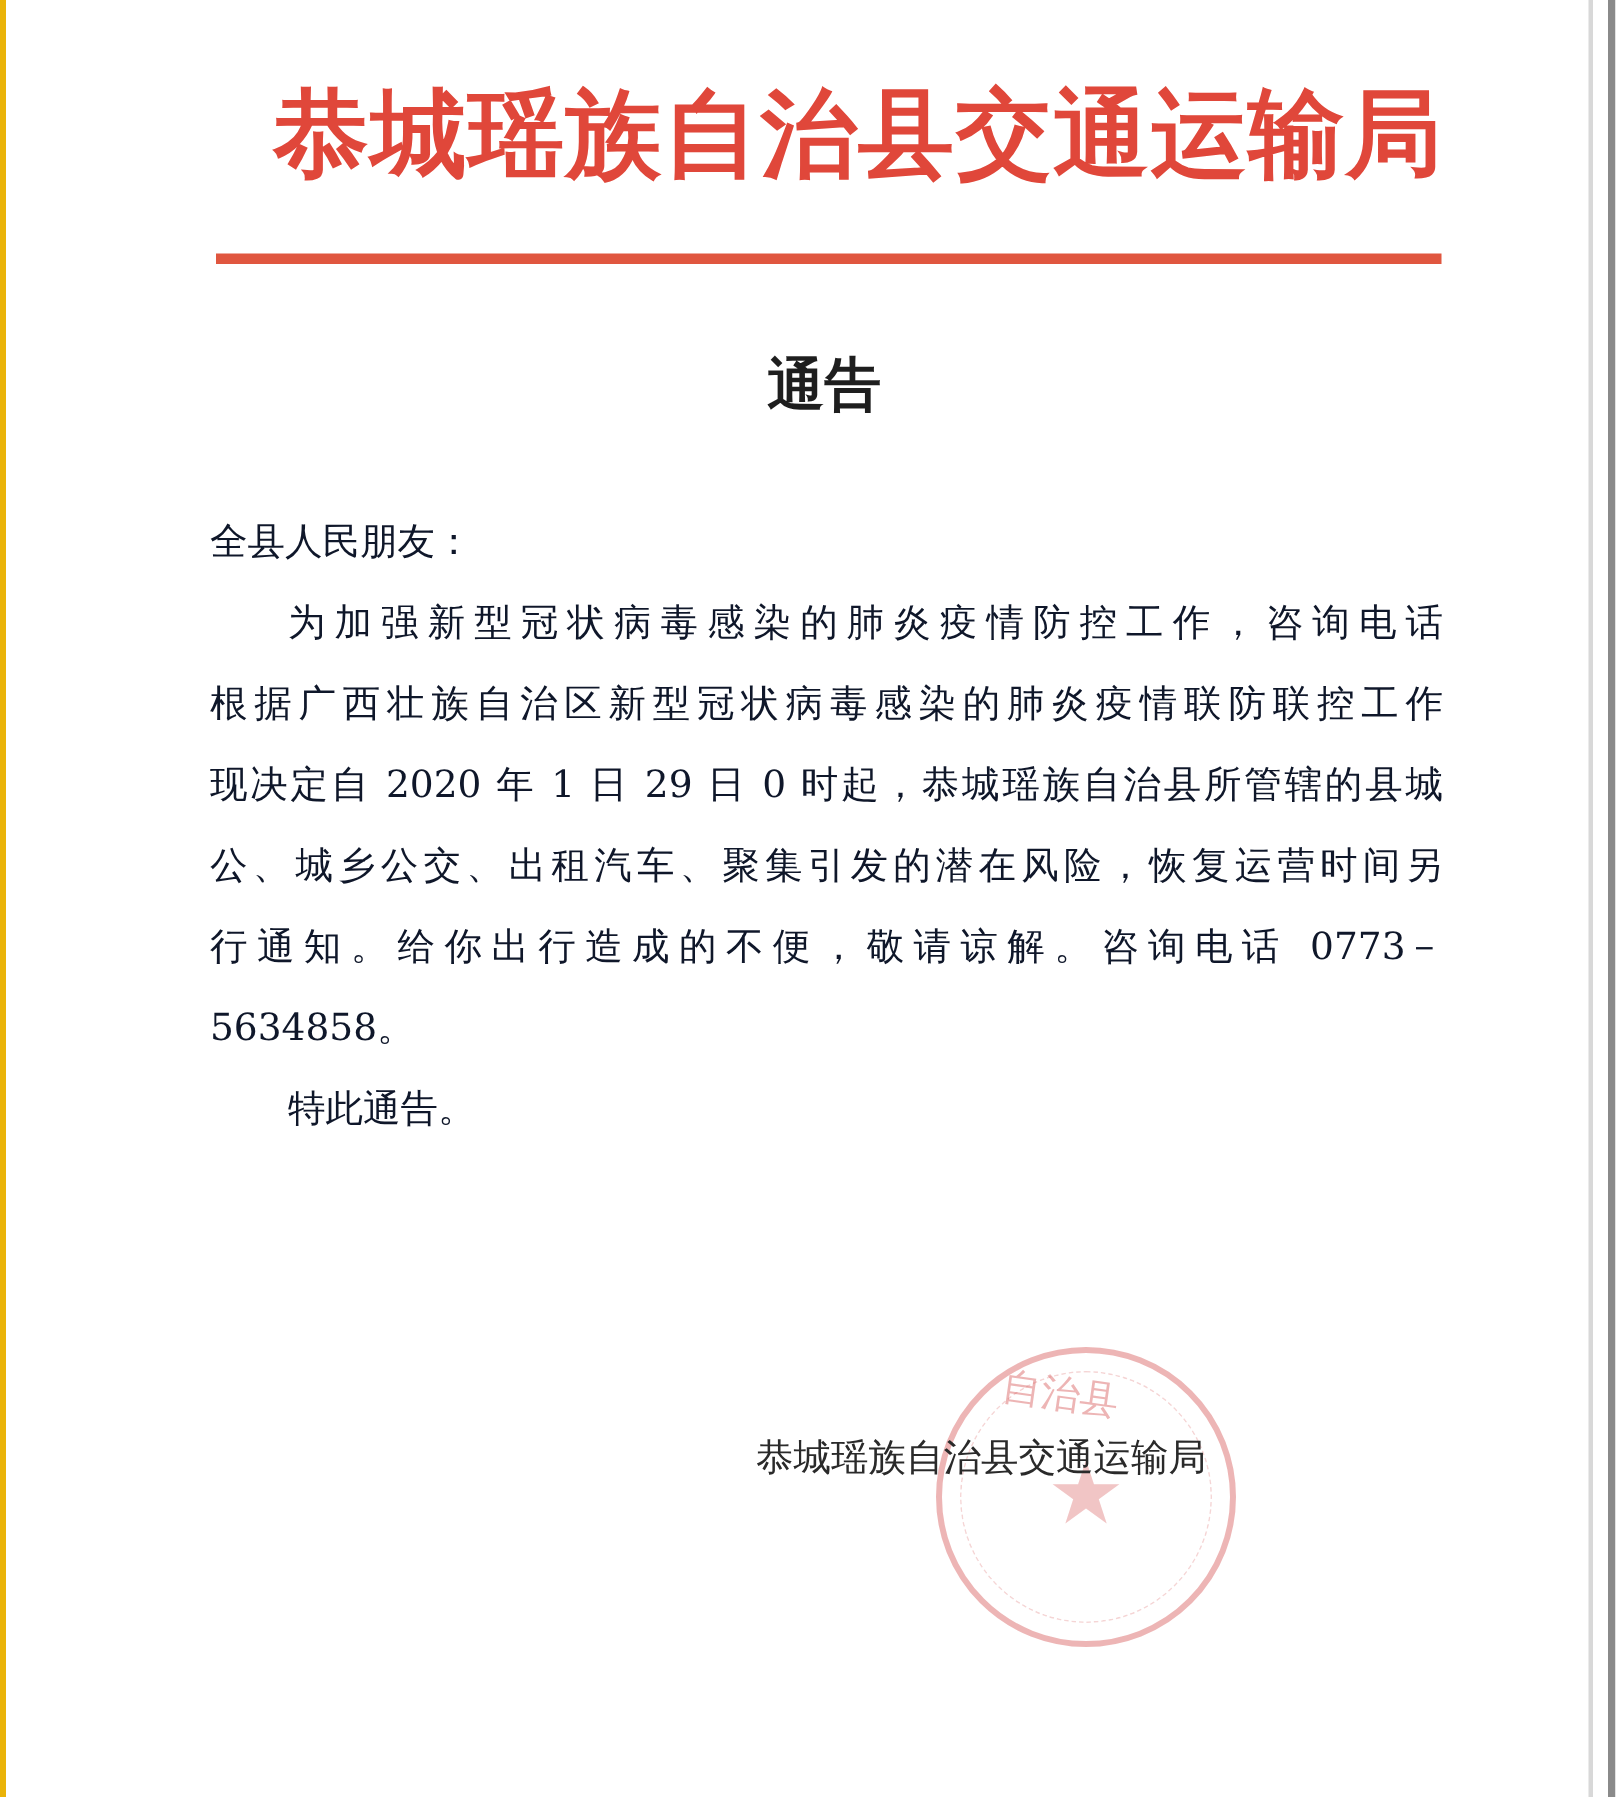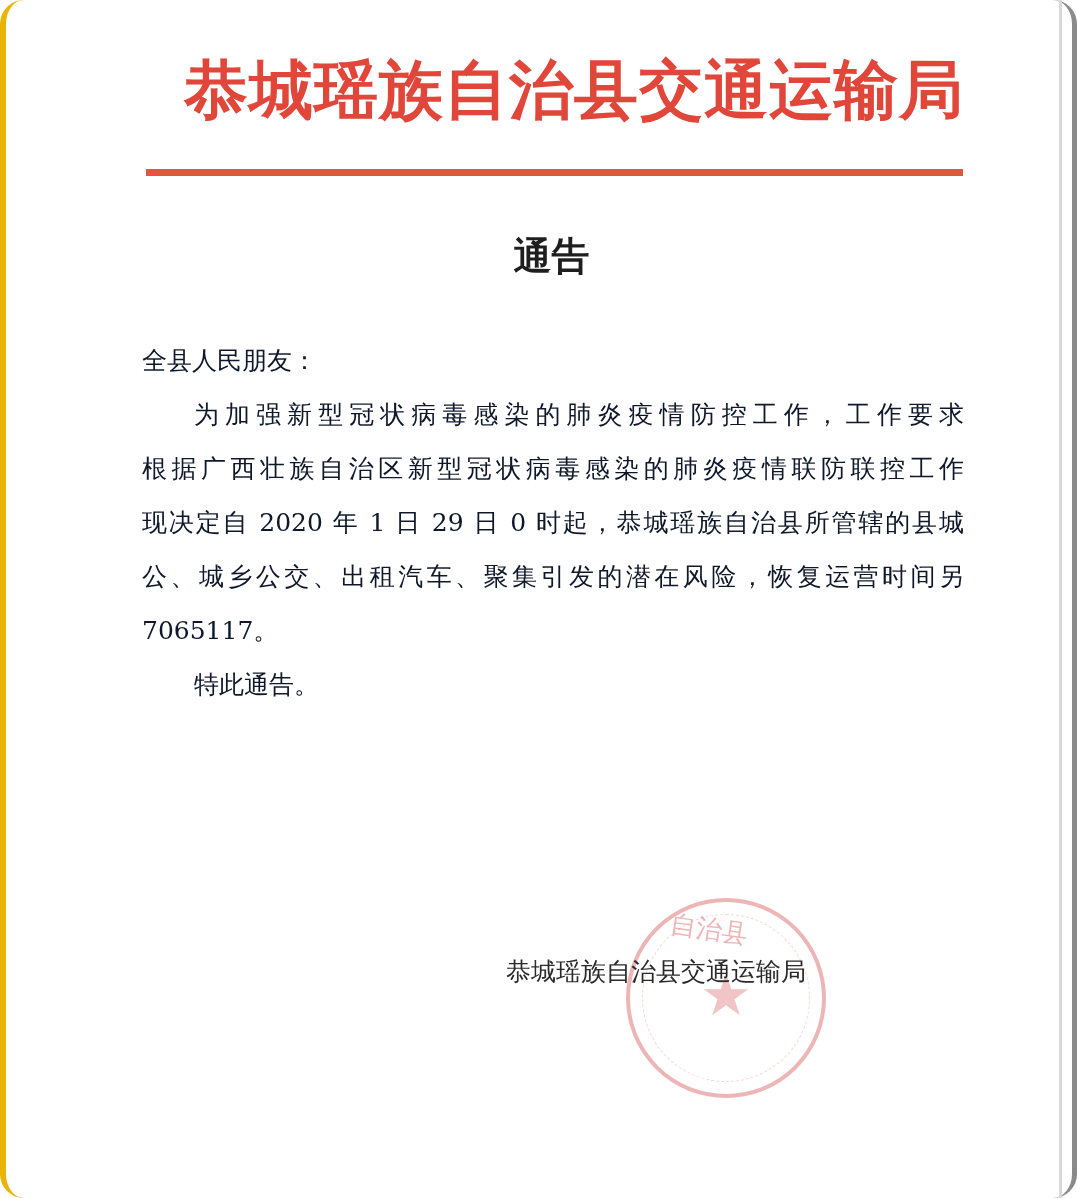--- a/index.html
+++ b/index.html
@@ -9,23 +9,22 @@
       height: 1198px;
       overflow: hidden;
       background: #ffffff;
     }
     .frame {
       position: relative;
       width: 1077px;
       height: 1198px;
       background: #ffffff;
       box-sizing: border-box;
-      border-left: 6px solid #eab308;
+      border-left: 4px solid #eab308;
       border-right: 5px solid #8a8a8a;
-      border-radius: 24px;
     }
     .inner-edge {
       position: absolute;
       right: 10px;
       top: 0;
       width: 3px;
       height: 1198px;
       background: #d8d8d8;
     }
     .letterhead {
@@ -162,25 +161,26 @@
   <div class="inner-edge"></div>
 
   <div class="letterhead">恭城瑶族自治县交通运输局</div>
   <div class="red-rule"></div>
 
   <div class="doc-title">通告</div>
 
   <div class="body-text">
     <p class="salutation">全县人民朋友：</p>
     <p>
-      <span class="para-line indent">为加强新型冠状病毒感染的肺炎疫情防控工作，工作要求</span>
+      <span class="para-line indent">为加强新型冠状病毒感染的肺炎疫情防控工作，咨询电话</span>
       <span class="para-line">根据广西壮族自治区新型冠状病毒感染的肺炎疫情联防联控工作</span>
       <span class="para-line">现决定自 2020 年 1 日 29 日 0 时起，恭城瑶族自治县所管辖的县城</span>
       <span class="para-line">公、城乡公交、出租汽车、聚集引发的潜在风险，恢复运营时间另</span>
-      <span class="para-line last">7065117。</span>
+      <span class="para-line">行通知。给你出行造成的不便，敬请谅解。咨询电话 0773－</span>
+      <span class="para-line last">5634858。</span>
     </p>
     <p class="closing indent">特此通告。</p>
   </div>
 
   <div class="seal">
     <div class="seal-inner"></div>
     <div class="seal-text">自治县</div>
     <div class="seal-star">★</div>
   </div>
 

